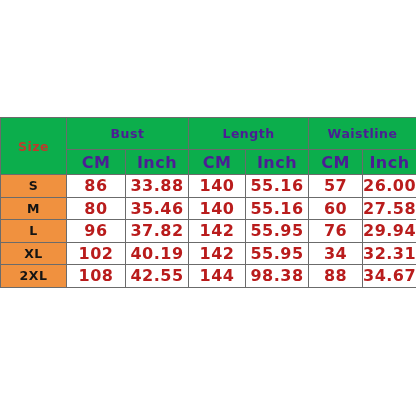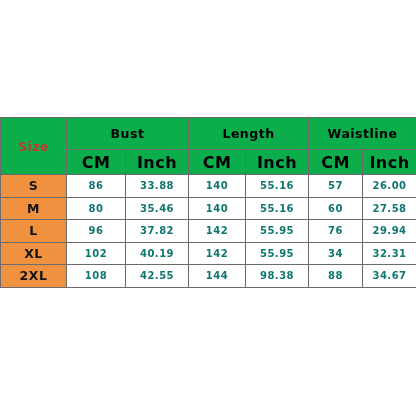--- a/index.html
+++ b/index.html
@@ -34,21 +34,21 @@
     text-align: center;
     vertical-align: middle;
     padding: 0;
     font-weight: bold;
     letter-spacing: 0.5px;
   }
 
   
   .hdr {
     background: #0cae4c;
-    color: #000000;
+    color: #4c1d95;
     font-size: 12.5px;
   }
   .hdr-group {
     height: 31px;
   }
   .hdr-unit {
     height: 24px;
     font-size: 16px;
   }
 
@@ -64,22 +64,22 @@
   .size-cell {
     background: #f0913f;
     color: #141414;
     font-size: 12.5px;
     height: 21.5px;
   }
 
   
   .data-cell {
     background: #ffffff;
-    color: #0f766e;
-    font-size: 10px;
+    color: #b91c1c;
+    font-size: 16px;
     height: 21.5px;
   }
 
   
   col.c-size   { width: 66px; }
   col.c-bcm    { width: 59px; }
   col.c-binch  { width: 63px; }
   col.c-lcm    { width: 57px; }
   col.c-linch  { width: 63px; }
   col.c-wcm    { width: 54px; }

